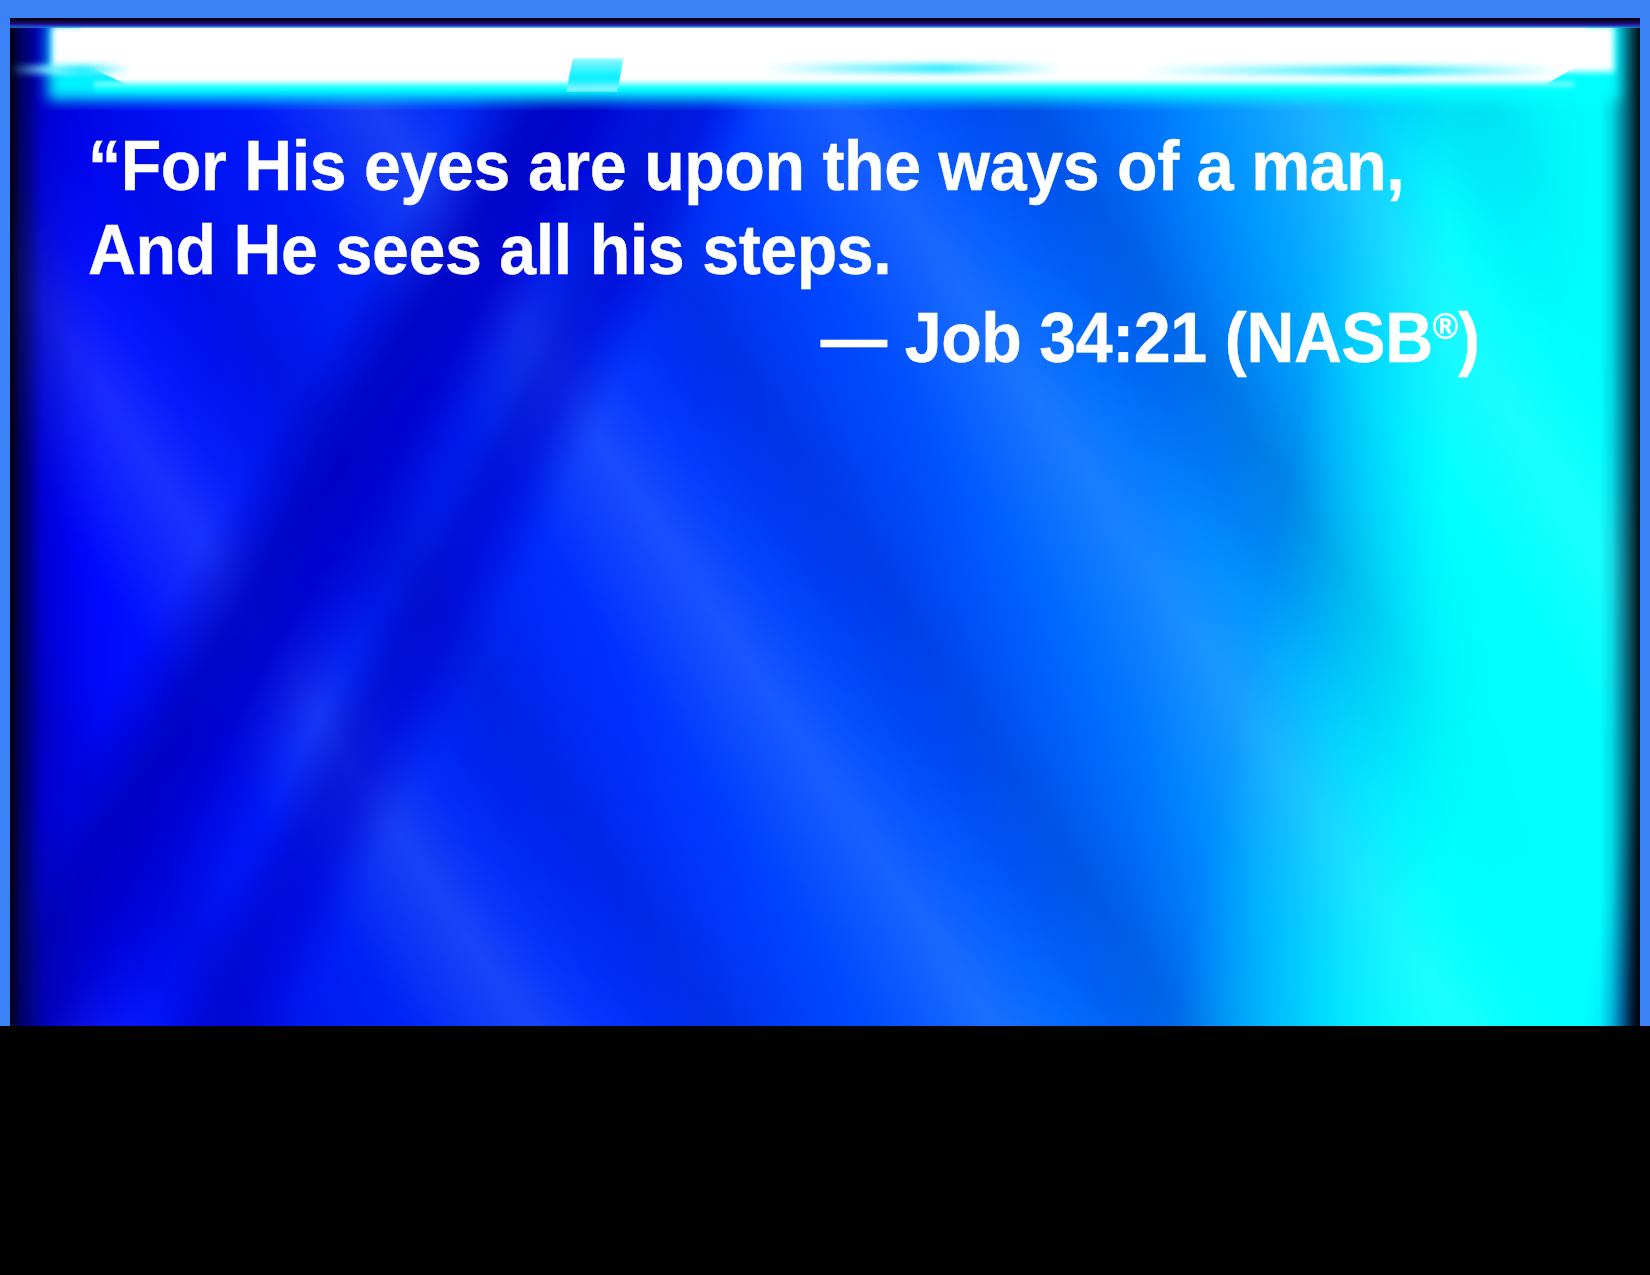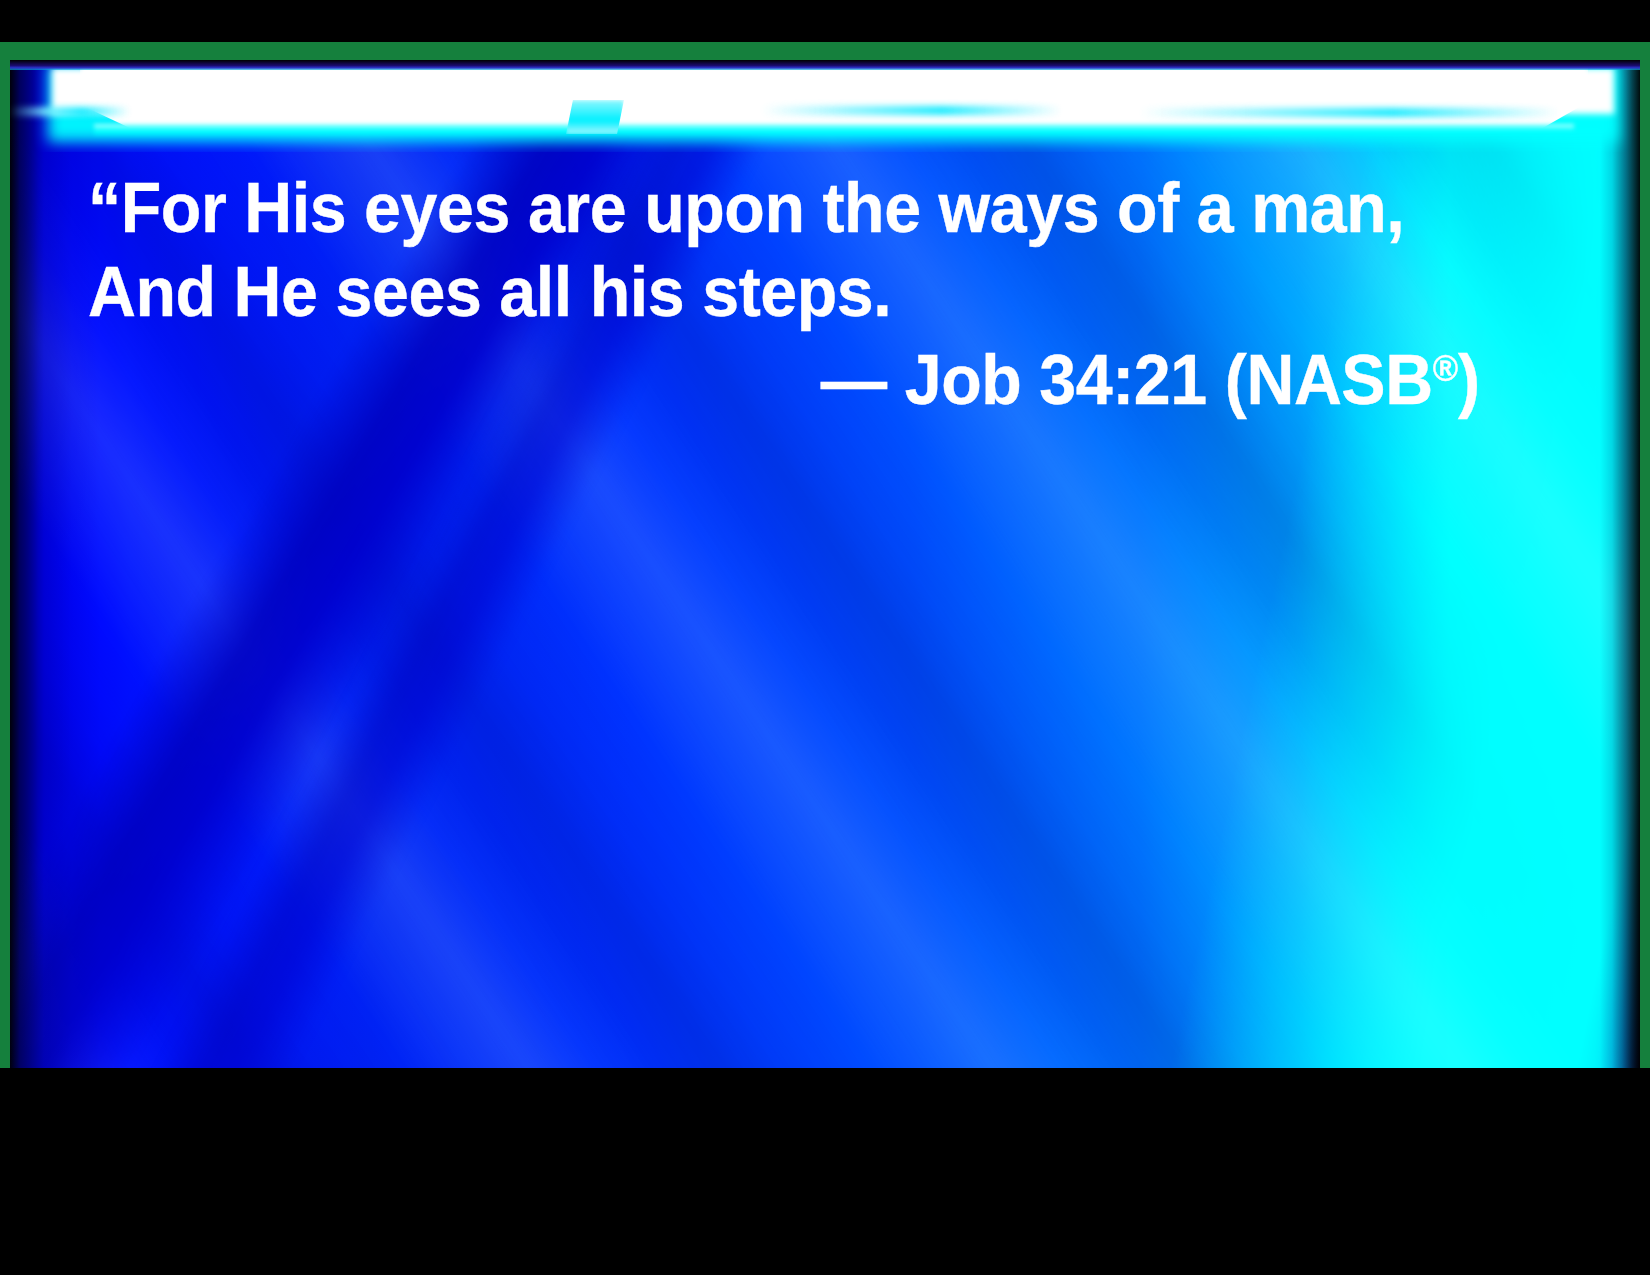--- a/index.html
+++ b/index.html
@@ -11,24 +11,23 @@
     width: 1650px;
     height: 1275px;
     overflow: hidden;
   }
 
   
   #slide {
     position: relative;
     width: 1650px;
     height: 1026px;
-    background: #15803d;
+    background: #3b82f6;
     overflow: hidden;
     font-family: "Liberation Sans", "DejaVu Sans", sans-serif;
-    margin-top: 42px;
   }
 
   
   #stage {
     position: absolute;
     left: 10px;
     top: 18px;
     width: 1630px;
     height: 1222px;
     overflow: hidden;

